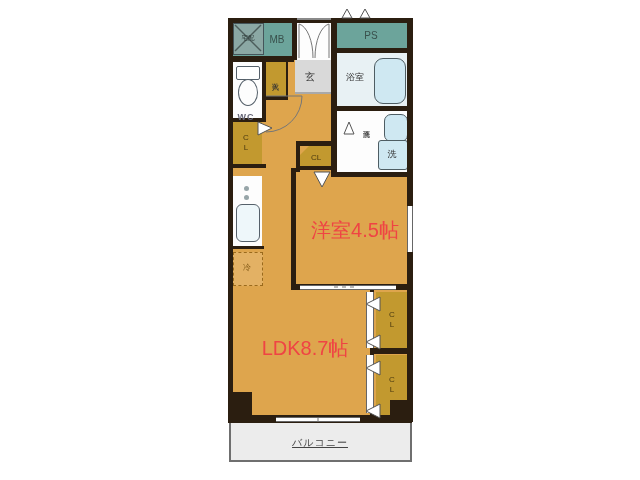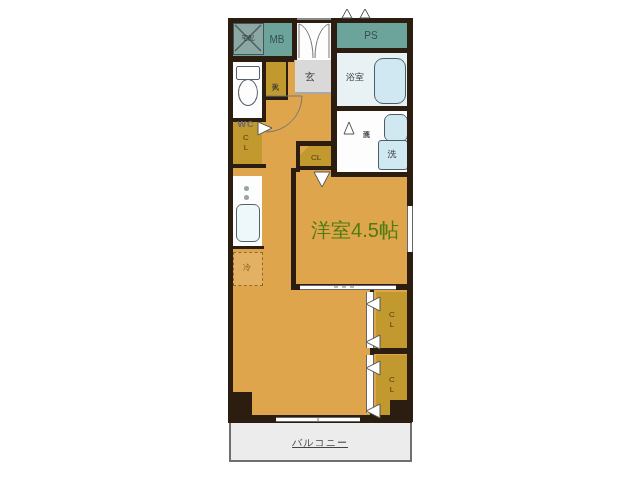--- a/index.html
+++ b/index.html
@@ -14,21 +14,21 @@
   .white{background:#fdfdfd;}
   .entryfloor{background:#d9d9d9;}
   .fixture{background:#cfe8f2;border:1px solid #4e5d63;}
   
   .w{background:#2b1e10;position:absolute;z-index:20;}
   .thinline{background:#8a8a8a;position:absolute;z-index:21;}
   
   .opening{position:absolute;background:#ffffff;z-index:22;border-top:1px solid #666;border-bottom:1px solid #666;box-sizing:border-box;}
   .openingv{position:absolute;background:#ffffff;z-index:22;border-left:1px solid #666;border-right:1px solid #666;box-sizing:border-box;}
   
-  .lbl{position:absolute;z-index:50;transform:translate(-50%,-50%);white-space:nowrap;color:#4d7c0f;}
+  .lbl{position:absolute;z-index:50;transform:translate(-50%,-50%);white-space:nowrap;color:#ef4444;}
   .vert{writing-mode:vertical-rl;text-orientation:upright;letter-spacing:1px;}
   .room-big{font-size:20px;font-weight:500;}
   .svc-lbl{color:#39504c;font-size:10px;font-weight:500;}
   .small-lbl{font-size:9px;color:#333;}
   .tiny-lbl{font-size:7px;color:#333;}
   .wc-lbl{font-size:9px;color:#667;letter-spacing:1px;}
   .balc-lbl{font-size:10px;color:#444;letter-spacing:1px;}
   .cl-lbl{font-size:8px;color:#4a3a10;}
   .watermark{position:absolute;z-index:40;font-size:42px;font-weight:500;letter-spacing:11px;
              color:#c8c8c8;opacity:.55;pointer-events:none;}
@@ -145,25 +145,26 @@
     </g>
     <g stroke="#777" stroke-width="1">
       <line x1="334" y1="287" x2="338" y2="287"></line>
       <line x1="342" y1="287" x2="346" y2="287"></line>
       <line x1="350" y1="287" x2="354" y2="287"></line>
       <line x1="318" y1="418" x2="318" y2="422"></line>
     </g>
   </svg>
 
   <div class="lbl room-big" style="left:355px;top:230px;">洋室4.5帖</div>
+  <div class="lbl room-big" style="left:305px;top:348px;">LDK8.7帖</div>
   <div class="lbl balc-lbl" style="left:320px;top:443px;text-decoration:underline;">バルコニー</div>
   <div class="lbl svc-lbl" style="left:277px;top:39px;">MB</div>
   <div class="lbl svc-lbl" style="left:371px;top:35px;">PS</div>
   <div class="lbl tiny-lbl" style="left:248px;top:38px;font-size:6.5px;color:#2e3a38;">宅配</div>
-  <div class="lbl wc-lbl" style="left:246px;top:124px;font-weight:bold;">WC</div>
+  <div class="lbl wc-lbl" style="left:246px;top:117px;font-weight:bold;">WC</div>
   <div class="lbl small-lbl" style="left:310px;top:77px;font-size:10px;">玄</div>
   <div class="lbl tiny-lbl vert" style="left:275px;top:78px;">靴入</div>
   <div class="lbl small-lbl" style="left:355px;top:77px;">浴室</div>
   <div class="lbl tiny-lbl vert" style="left:366px;top:126px;">洗面</div>
   <div class="lbl small-lbl" style="left:392px;top:154px;">洗</div>
   <div class="lbl cl-lbl vert" style="left:246px;top:143px;">CL</div>
   <div class="lbl cl-lbl" style="left:316px;top:157px;">CL</div>
   <div class="lbl cl-lbl vert" style="left:392px;top:320px;">CL</div>
   <div class="lbl cl-lbl vert" style="left:392px;top:385px;">CL</div>
   <div class="lbl" style="left:247px;top:267px;font-size:8px;color:#7d5512;">冷</div>

